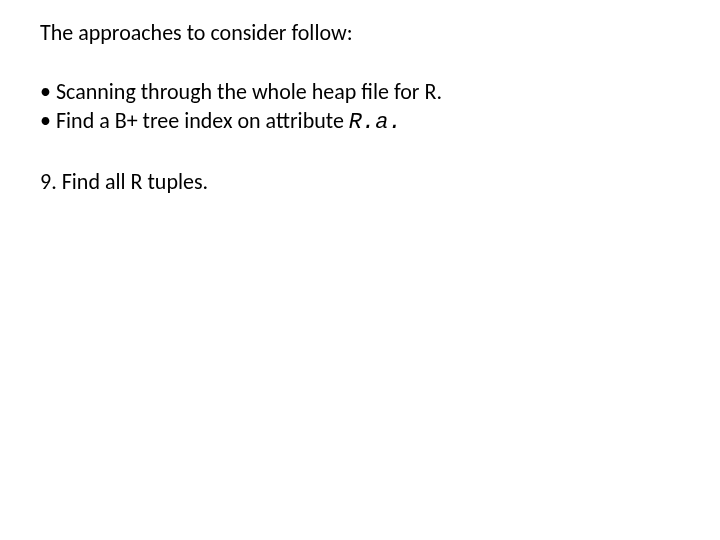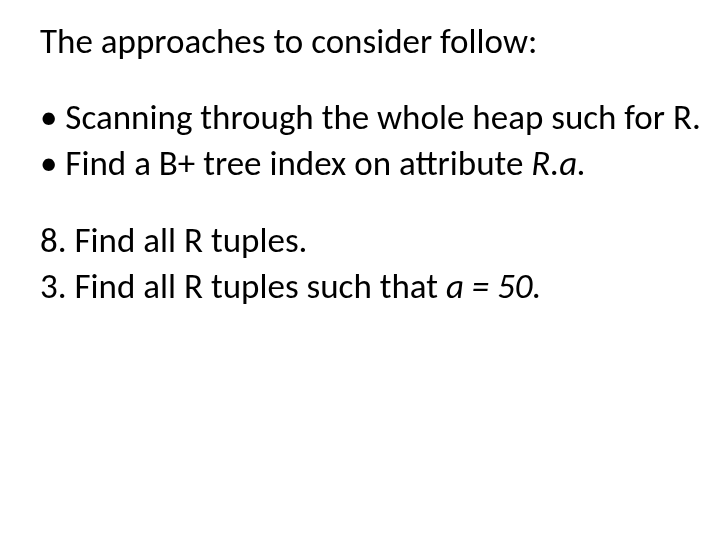--- a/index.html
+++ b/index.html
@@ -9,58 +9,56 @@
     height: 540px;
     background: #ffffff;
     font-family: Calibri, "Segoe UI", Arial, sans-serif;
     color: #000000;
   }
   .slide {
     box-sizing: border-box;
     width: 720px;
     height: 441px;
     padding: 18px 40px 40px 40px;
-    font-size: 35px;
+    font-size: 22px;
     line-height: 1.32;
   }
   .para {
     margin: 0 0 30px 0;
   }
   .list {
     margin: 0 0 30px 0;
   }
   .list .row {
     white-space: nowrap;
   }
   .queries .row {
     white-space: nowrap;
   }
   .ital {
     font-style: italic;
+    font-family: Liberation Mono, monospace;
   }
 </style>
 </head>
 <body>
 
 <div class="slide">
 
   <div class="para">The approaches to consider follow:</div>
 
   <div class="list">
     <div class="row">
-      <span>• Scanning through the whole heap such for R.</span>
+      <span>• Scanning through the whole heap file for R.</span>
     </div>
     <div class="row">
       <span>• Find a B+ tree index on attribute </span><span class="ital">R.a.</span>
     </div>
   </div>
 
 
   <div class="queries">
     <div class="row">
-      <span>8. Find all R tuples.</span>
-    </div>
-    <div class="row">
-      <span>3. Find all R tuples such that </span><span class="ital">a = 50.</span>
+      <span>9. Find all R tuples.</span>
     </div>
   </div>
 
 </div>
 
 </body></html>

